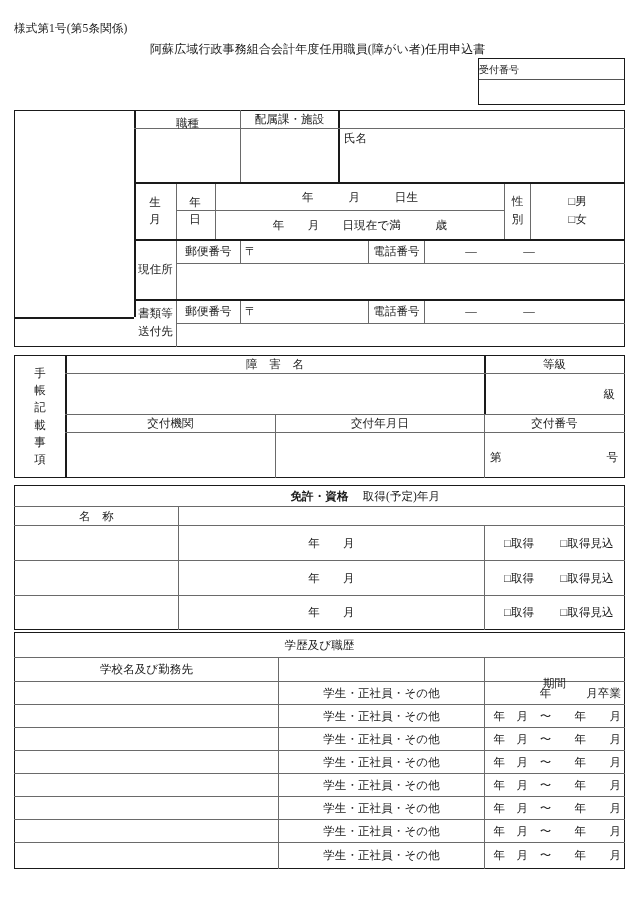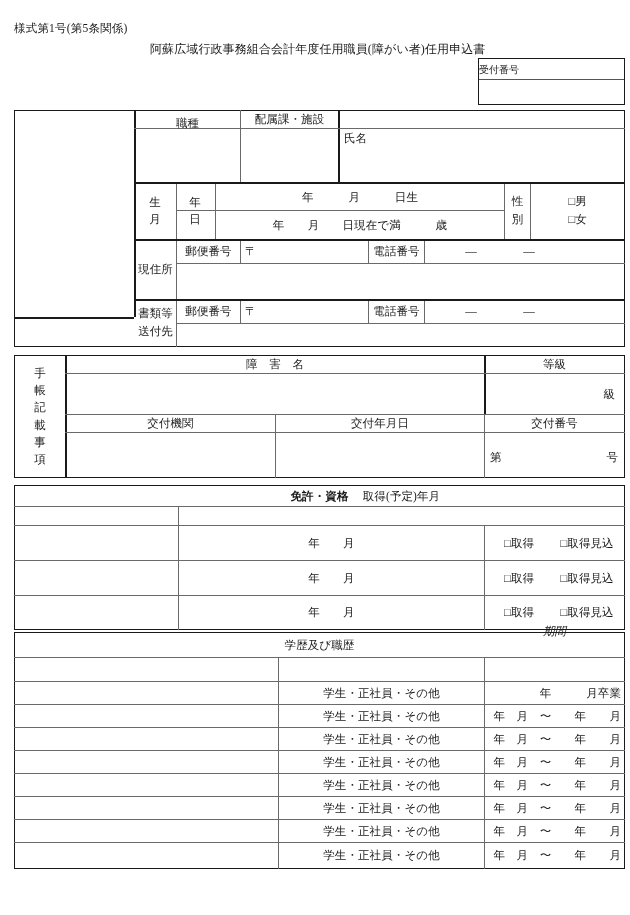--- a/index.html
+++ b/index.html
@@ -234,20 +234,21 @@
 
   <div class="ln lnh" style="left:14px; top:506px; width:611px;"></div>
   <div class="ln lnh" style="left:14px; top:525px; width:611px;"></div>
   <div class="ln lnh" style="left:14px; top:560px; width:611px;"></div>
   <div class="ln lnh" style="left:14px; top:595px; width:611px;"></div>
 
   <div class="ln lnv" style="left:178px; top:506px; height:124px;"></div>
   <div class="ln lnv" style="left:484px; top:525px; height:105px;"></div>
 
   <div class="cell c-center" style="left:14px; top:486px; width:611px; height:20px;font-weight:bold;">免許・資格</div>
+  <div class="cell c-center" style="left:15px; top:507px; width:163px; height:18px;">名　称</div>
   <div class="cell c-center" style="left:179px; top:487px; width:445px; height:18px;">取得(予定)年月</div>
 
   <div class="cell c-left" style="left:20px; top:526px; width:155px; height:34px;"></div>
   <div class="cell c-center" style="left:179px; top:526px; width:305px; height:34px;">年　　月</div>
   <div class="cell c-center" style="left:489px; top:526px; width:60px; height:34px;">□取得</div>
   <div class="cell c-center" style="left:552px; top:526px; width:70px; height:34px;">□取得見込</div>
 
   <div class="cell c-left" style="left:20px; top:561px; width:155px; height:34px;"></div>
   <div class="cell c-center" style="left:179px; top:561px; width:305px; height:34px;">年　　月</div>
   <div class="cell c-center" style="left:489px; top:561px; width:60px; height:34px;">□取得</div>
@@ -267,21 +268,22 @@
   <div class="ln lnh" style="left:14px; top:750px; width:611px;"></div>
   <div class="ln lnh" style="left:14px; top:773px; width:611px;"></div>
   <div class="ln lnh" style="left:14px; top:796px; width:611px;"></div>
   <div class="ln lnh" style="left:14px; top:819px; width:611px;"></div>
   <div class="ln lnh" style="left:14px; top:842px; width:611px;"></div>
 
   <div class="ln lnv" style="left:278px; top:657px; height:212px;"></div>
   <div class="ln lnv" style="left:484px; top:657px; height:212px;"></div>
 
   <div class="cell c-center" style="left:14px; top:633px; width:611px; height:24px;">学歴及び職歴</div>
-  <div class="cell c-center" style="left:485px; top:620px; width:139px; height:23px;font-style:italic;">期間</div>
+  <div class="cell c-center" style="left:15px; top:658px; width:263px; height:23px;">学校名及び勤務先</div>
+  <div class="cell c-center" style="left:485px; top:672px; width:139px; height:23px;">期間</div>
 
   <div class="cell c-center" style="left:279px; top:682px; width:205px; height:22px;">学生・正社員・その他</div>
   <div class="cell c-right" style="left:485px; top:682px; width:136px; height:22px;">年　　　月卒業</div>
 
   <div class="cell c-right" style="left:20px; top:705px; width:252px; height:22px;"></div>
   <div class="cell c-center" style="left:279px; top:705px; width:205px; height:22px;">学生・正社員・その他</div>
   <div class="cell c-right" style="left:485px; top:705px; width:136px; height:22px;">年　月　〜　　年　　月</div>
 
   <div class="cell c-right" style="left:20px; top:728px; width:252px; height:22px;"></div>
   <div class="cell c-center" style="left:279px; top:728px; width:205px; height:22px;">学生・正社員・その他</div>

